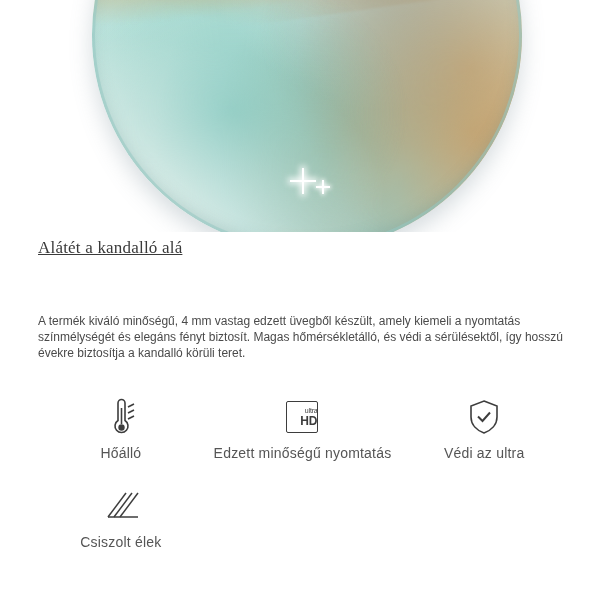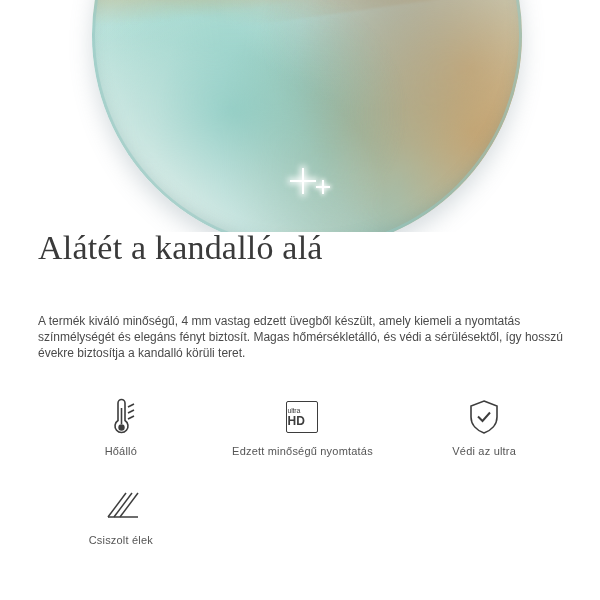--- a/index.html
+++ b/index.html
@@ -101,25 +101,26 @@
   }
   .sparkle2:before{width:14px;height:2px;}
   .sparkle2:after{width:2px;height:14px;}
 
   
   .headline{
     position:absolute;
     left:38px;top:232px;
     width:530px;
     font-family:"Liberation Serif", serif;
-    font-size:34px;
+    font-size:17px;
     line-height:31px;
     color:#3a3a3a;
     font-weight:400;
     letter-spacing:0.2px;
+    text-decoration:underline;
   }
   .headline .l2{display:block;}
 
   .body-copy{
     position:absolute;
     left:38px;top:313px;
     width:528px;
     font-size:12px;
     line-height:16px;
     color:#4a4a4a;
@@ -142,31 +143,31 @@
     justify-content:flex-start;
   }
   .feat-icon{
     height:44px;
     display:flex;
     align-items:center;
     justify-content:center;
   }
   .feat-label{
     margin-top:6px;
-    font-size:11px;
+    font-size:14px;
     color:#555555;
     text-align:center;
     letter-spacing:0.2px;
   }
   .ultrahd{
     width:30px;height:30px;
     border:1.6px solid #3d3d3d;
     border-radius:2px;
     display:flex;flex-direction:column;
-    align-items:flex-start;justify-content:center;
+    align-items:flex-end;justify-content:center;
     line-height:1;
   }
   .ultrahd .u1{font-size:7px;color:#3d3d3d;letter-spacing:-0.2px;}
   .ultrahd .u2{font-size:12px;font-weight:bold;color:#3d3d3d;margin-top:1px;}
 </style>
 </head>
 <body>
 
 <div class="page">
 

